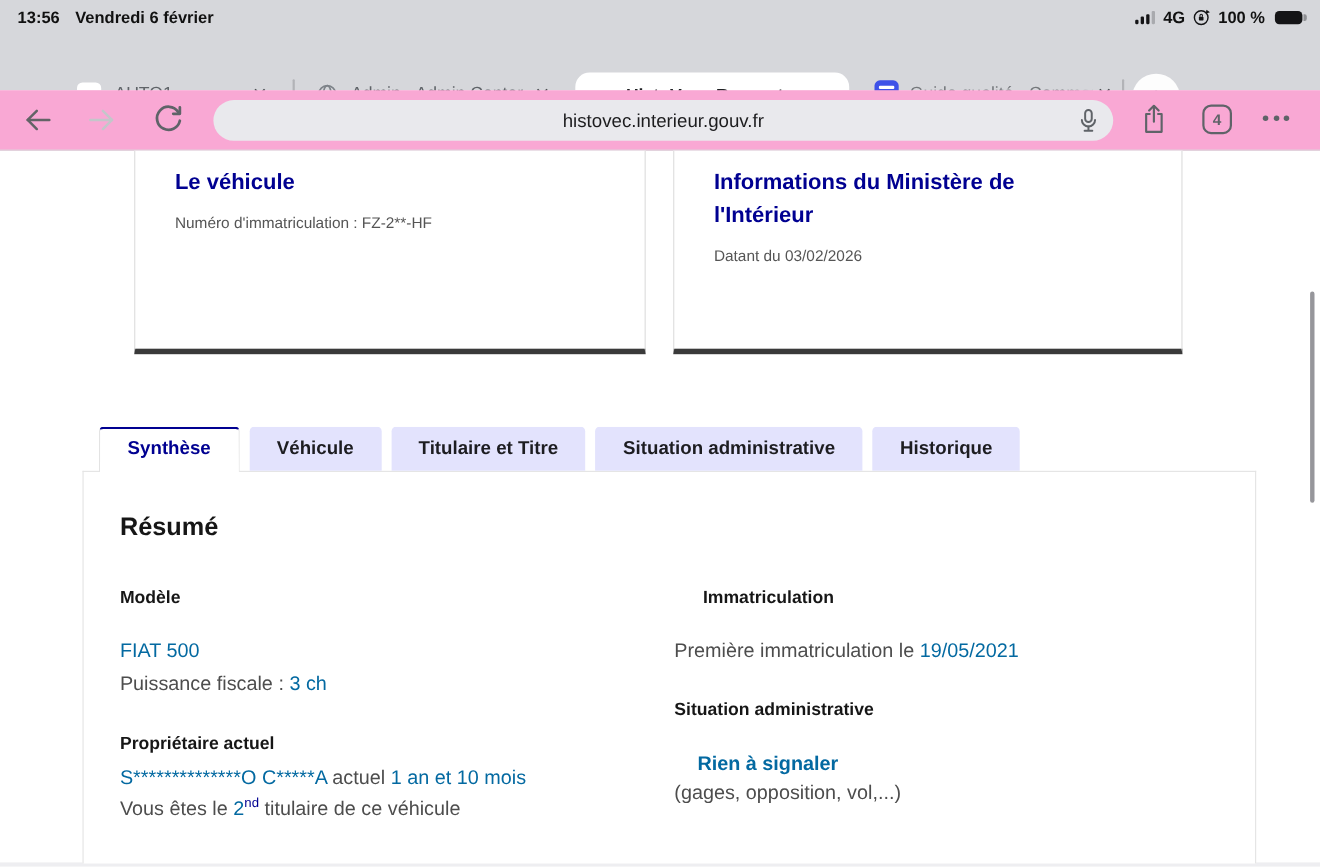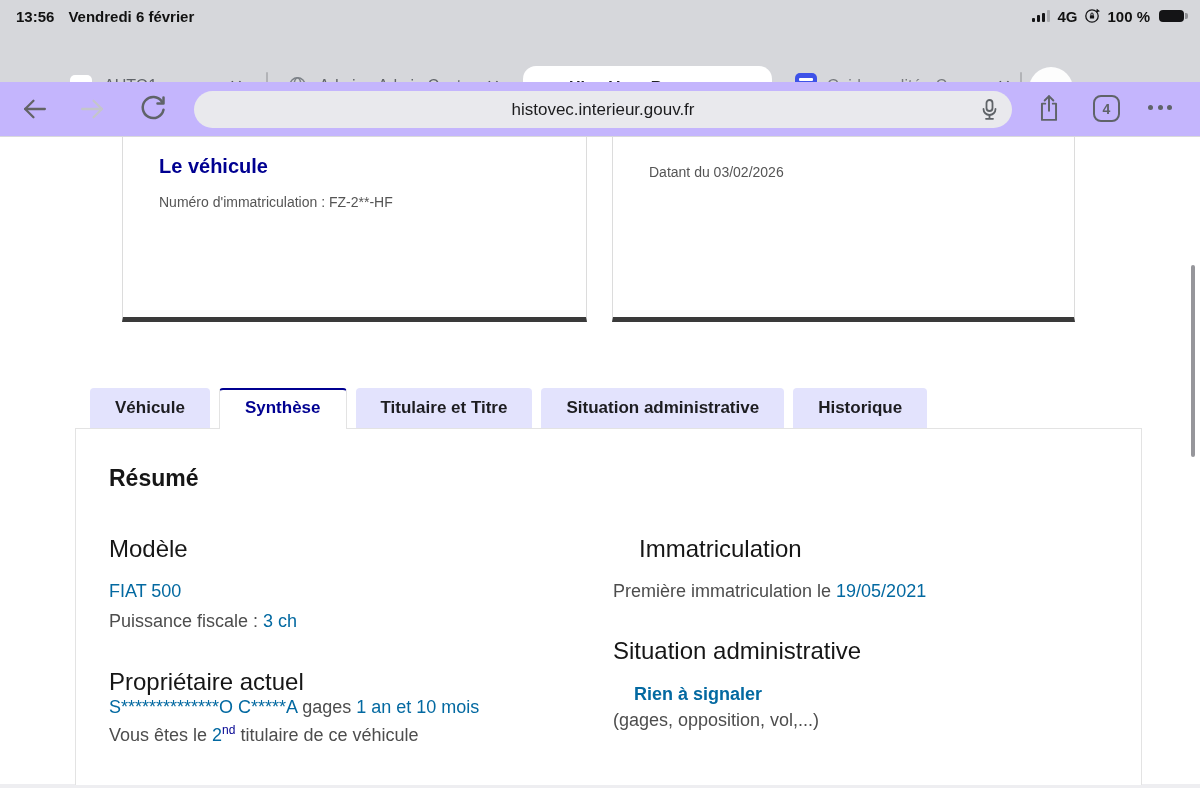--- a/index.html
+++ b/index.html
@@ -34,21 +34,21 @@
   .abs{position:absolute;}
   .active-btab{position:absolute;left:523px;top:36px;width:249px;height:46px;background:#fff;border-radius:13px 13px 0 0;}
   .fade{display:inline-block;overflow:hidden;position:relative;vertical-align:middle;}
   .fade::after{content:"";position:absolute;top:0;right:0;width:26px;height:100%;}
   .fade.to-white::after{background:linear-gradient(90deg,rgba(255,255,255,0),#fff);}
   .fade.to-gray::after{background:linear-gradient(90deg,rgba(214,215,219,0),#d6d7db);}
   .plus-circle{position:absolute;left:1029px;top:37px;width:44px;height:44px;border-radius:50%;background:#fdfdfd;
                display:flex;align-items:center;justify-content:center;font-size:24px;color:#3c4043;font-weight:400;}
 
   
-  .nav-bar{position:absolute;top:82px;left:0;right:0;height:55px;background:#c4b5fd;border-bottom:1px solid #d9d9dc;box-sizing:border-box;}
+  .nav-bar{position:absolute;top:82px;left:0;right:0;height:55px;background:#f9a8d4;border-bottom:1px solid #d9d9dc;box-sizing:border-box;}
   .url-pill{position:absolute;left:194px;top:9px;width:818px;height:37px;border-radius:19px;background:#e9e9ed;
             display:flex;align-items:center;justify-content:center;font-size:17px;color:#1c1c1e;}
   .mic{position:absolute;right:12px;top:7px;}
   .tabcount{position:absolute;left:1093px;top:13px;width:27px;height:27px;border:2px solid #5f6368;border-radius:8px;
             display:flex;align-items:center;justify-content:center;font-size:14px;font-weight:600;color:#5f6368;box-sizing:border-box;}
   .dots{position:absolute;left:1148px;top:23px;display:flex;gap:4.5px;}
   .dots i{width:5px;height:5px;border-radius:50%;background:#5f6368;display:block;}
 
   
   .gov-card{position:absolute;top:137px;background:#fff;border-left:1px solid #dcdcdc;border-right:1px solid #dcdcdc;
@@ -61,21 +61,21 @@
 
   .rtabs{position:absolute;left:90px;top:388px;width:1050px;height:41px;display:flex;gap:9px;overflow:hidden;z-index:2;}
   .rtab{flex:0 0 auto;font-size:17px;font-weight:700;color:#1d1d21;background:#e3e3fd;height:40px;line-height:40px;
         padding:0 25px;border-radius:4px 4px 0 0;white-space:nowrap;}
   .rtab.active{background:#fff;color:#000091;border-top:2px solid #000091;border-left:1px solid #e3e3e3;border-right:1px solid #e3e3e3;
                height:41px;line-height:36px;box-sizing:border-box;}
 
   .panel{position:absolute;left:75px;top:428px;width:1065px;height:356px;border:1px solid #e3e3e3;border-bottom:none;background:#fff;z-index:1;}
   .panel .t{position:absolute;white-space:nowrap;}
   .h1{font-size:23px;font-weight:700;color:#161616;}
-  .h2{font-size:24px;font-weight:400;color:#161616;}
+  .h2{font-size:16px;font-weight:700;color:#161616;}
   .body-t{font-size:18px;color:#4d4d4d;}
   .blue{color:#0369a1;}
   sup.ord{font-size:12px;color:#000091;}
 
   .scroll-thumb{position:absolute;left:1191px;top:265px;width:4px;height:192px;background:#96969b;border-radius:2px;}
   .bottom-strip{position:absolute;left:0;bottom:0;width:100%;height:4px;background:#eeeef1;}
 </style>
 </head>
 <body>
 
@@ -205,44 +205,45 @@
         <i></i>
         <i></i>
       </span>
   </div>
 
   <div class="gov-card card1">
     <div class="c-title">Le véhicule</div>
     <div class="c-body">Numéro d'immatriculation : FZ-2**-HF</div>
   </div>
   <div class="gov-card card2">
+    <div class="c-title">Informations du Ministère de l'Intérieur</div>
     <div class="c-body">Datant du 03/02/2026</div>
   </div>
 
   <div class="rtabs">
+    <div class="rtab active">Synthèse</div>
     <div class="rtab">Véhicule</div>
-    <div class="rtab active">Synthèse</div>
     <div class="rtab">Titulaire et Titre</div>
     <div class="rtab">Situation administrative</div>
     <div class="rtab">Historique</div>
 
   </div>
 
   <div class="panel">
     <div class="t h1" style="left:33px;top:36px;">Résumé</div>
 
     <div class="t h2" style="left:33px;top:106px;">Modèle</div>
     <div class="t body-t blue" style="left:33px;top:152px;">FIAT 500</div>
     <div class="t body-t" style="left:33px;top:182px;">
       <span>Puissance fiscale : </span><span class="blue">3 ch</span>
     </div>
 
     <div class="t h2" style="left:33px;top:239px;">Propriétaire actuel</div>
     <div class="t body-t" style="left:33px;top:268px;">
-      <span class="blue">S**************O C*****A</span><span> gages </span><span class="blue">1 an et 10 mois</span>
+      <span class="blue">S**************O C*****A</span><span> actuel </span><span class="blue">1 an et 10 mois</span>
     </div>
     <div class="t body-t" style="left:33px;top:294px;">
       <span>Vous êtes le </span><span class="blue">2</span><sup class="ord">nd</sup><span> titulaire de ce véhicule</span>
     </div>
 
     <div class="t h2" style="left:563px;top:106px;">Immatriculation</div>
     <div class="t body-t" style="left:537px;top:152px;">
       <span>Première immatriculation le </span><span class="blue">19/05/2021</span>
     </div>
 

